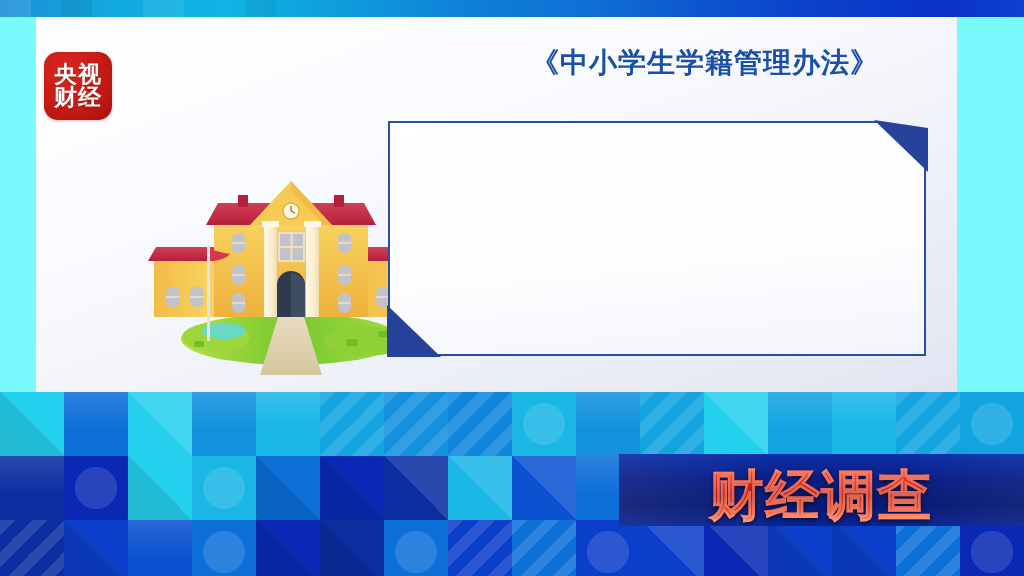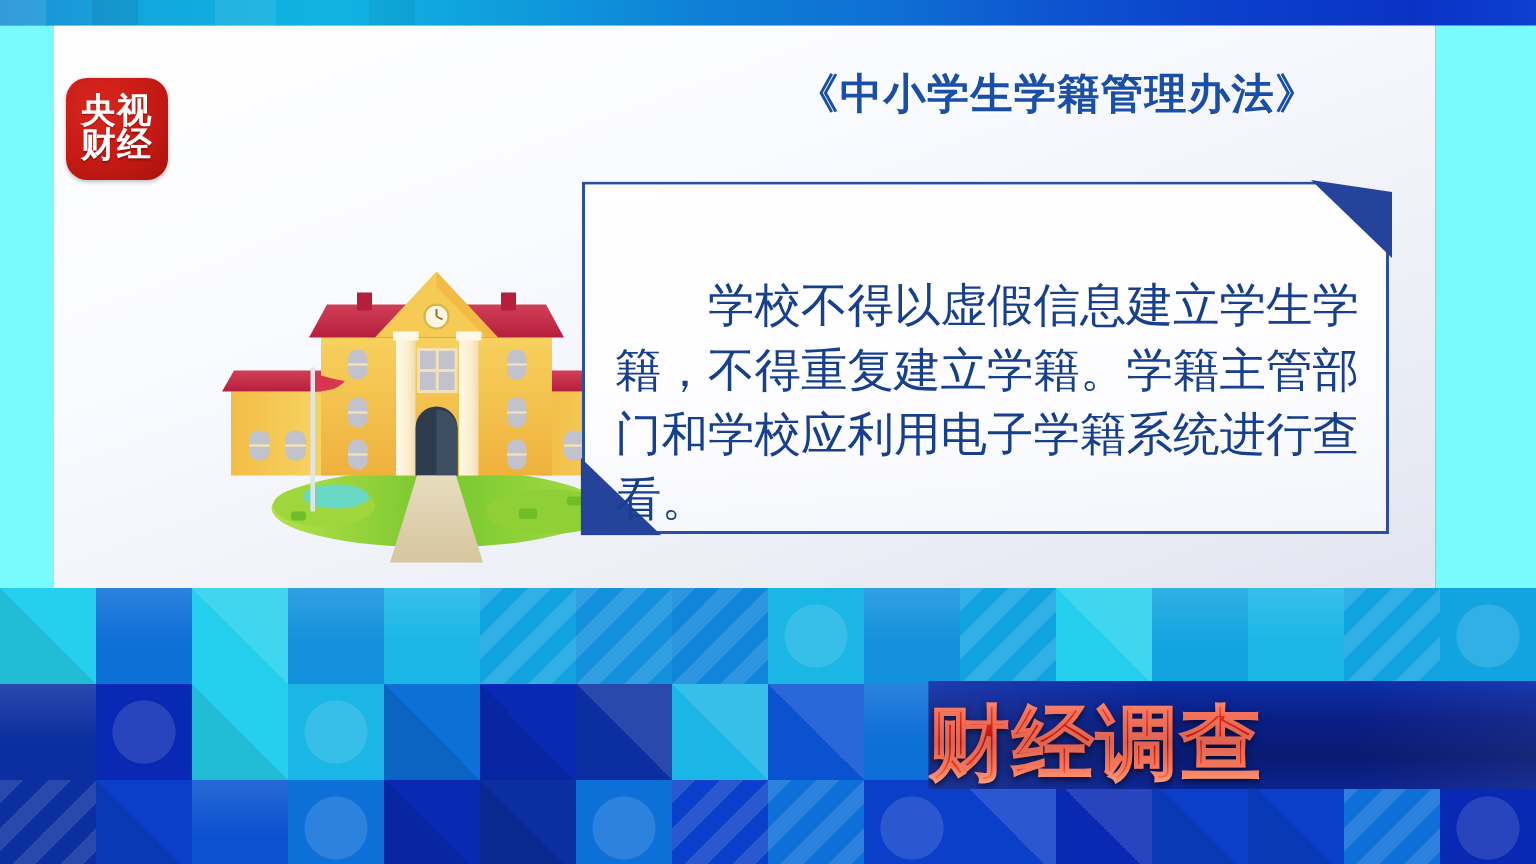--- a/index.html
+++ b/index.html
@@ -104,21 +104,21 @@
   .banner{
     position:absolute;left:619px;top:454px;width:405px;height:72px;
     background:linear-gradient(180deg,#0c2ea8 0%,#0a1f86 35%,#091a72 70%,#0b2490 100%);
     overflow:hidden;
   }
   .banner:before{
     content:"";position:absolute;left:0;top:0;width:100%;height:100%;
     background:linear-gradient(90deg,rgba(255,255,255,.07),transparent 40%,transparent 70%,rgba(255,255,255,.05));
   }
   .banner-text{
-    position:absolute;left:0;top:6px;width:405px;
+    position:absolute;left:0;top:6px;width:405px;text-align:center;
     font-size:54px;font-weight:700;letter-spacing:2px;
     font-family:"DejaVu Sans","Liberation Sans",sans-serif;
     background:linear-gradient(180deg,#ff8a6a 0%,#e8301f 22%,#b3100c 48%,#e63a22 70%,#ff9b72 88%,#c4120d 100%);
     -webkit-background-clip:text;background-clip:text;color:transparent;
     -webkit-text-stroke:1px rgba(255,170,140,.55);
     filter:drop-shadow(0 2px 2px rgba(0,0,0,.55));
   }
 </style>
 </head>
 <body>
@@ -398,20 +398,19 @@
 
   </div>
 
   <div class="headline">《中小学生学籍管理办法》</div>
 
   <div class="card-wrap">
     <div class="card"></div>
     <div class="card-inner"></div>
     <div class="corner-tr2"></div>
     <div class="corner-bl"></div>
-    <div class="card-body">学校不得以虚假信息建立学生学籍，不得重复建立学籍。学籍主管部门和学校应利用电子学籍系统进行查看。</div>
   </div>
 
   <div class="banner">
     <div class="banner-text">财经调查</div>
   </div>
 
 </div>
 
 </body></html>

